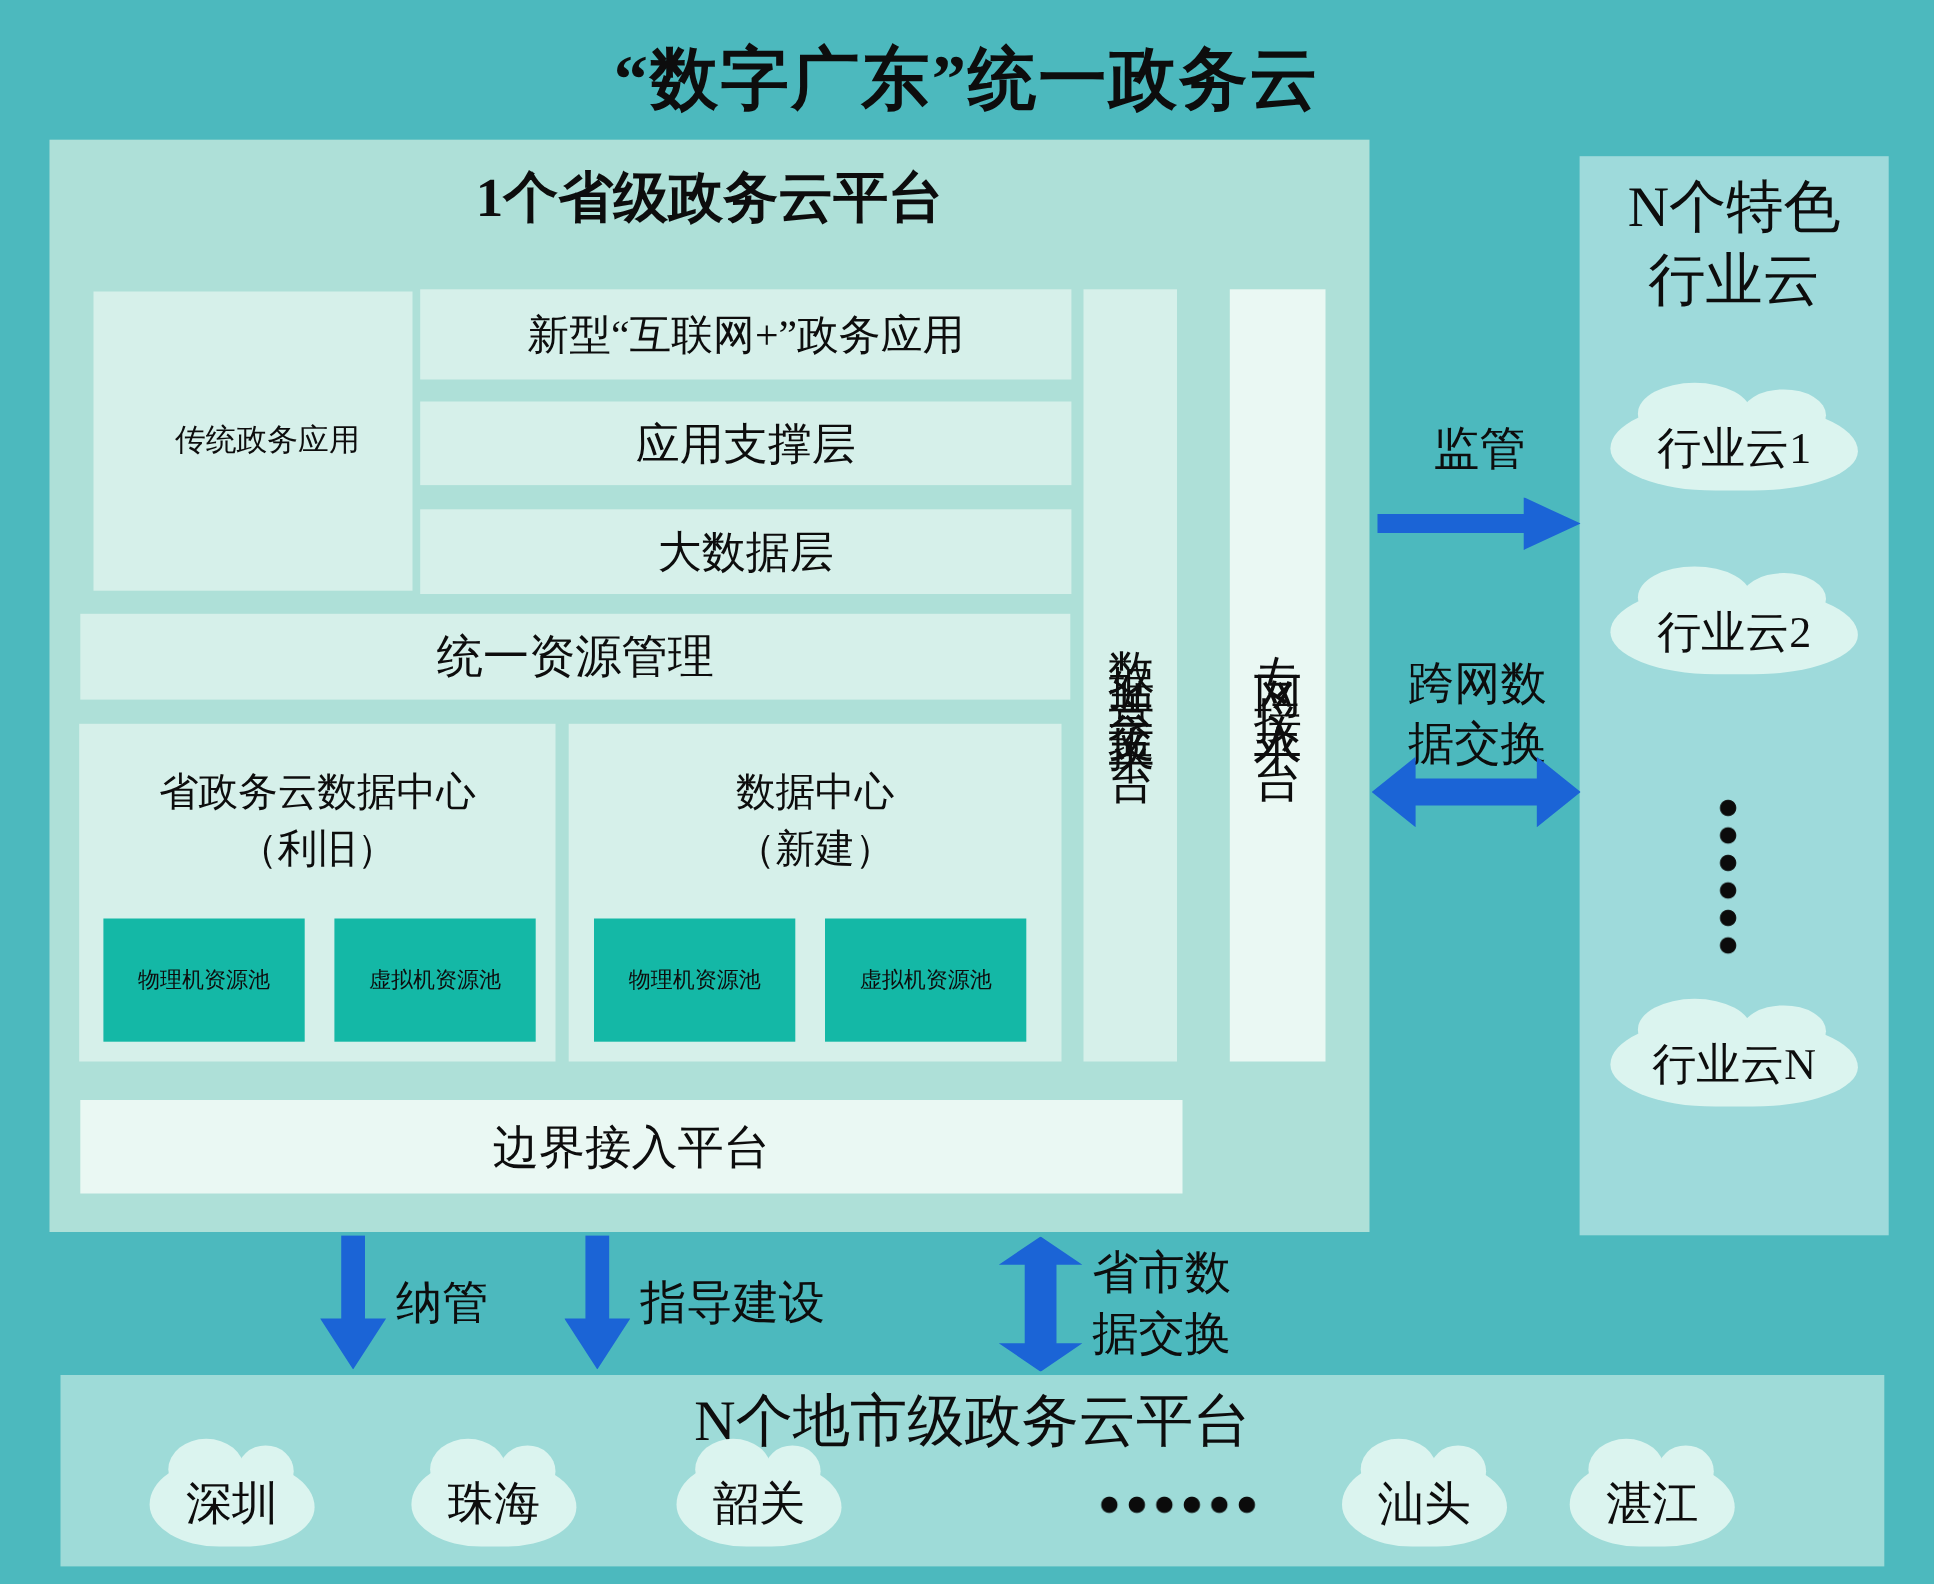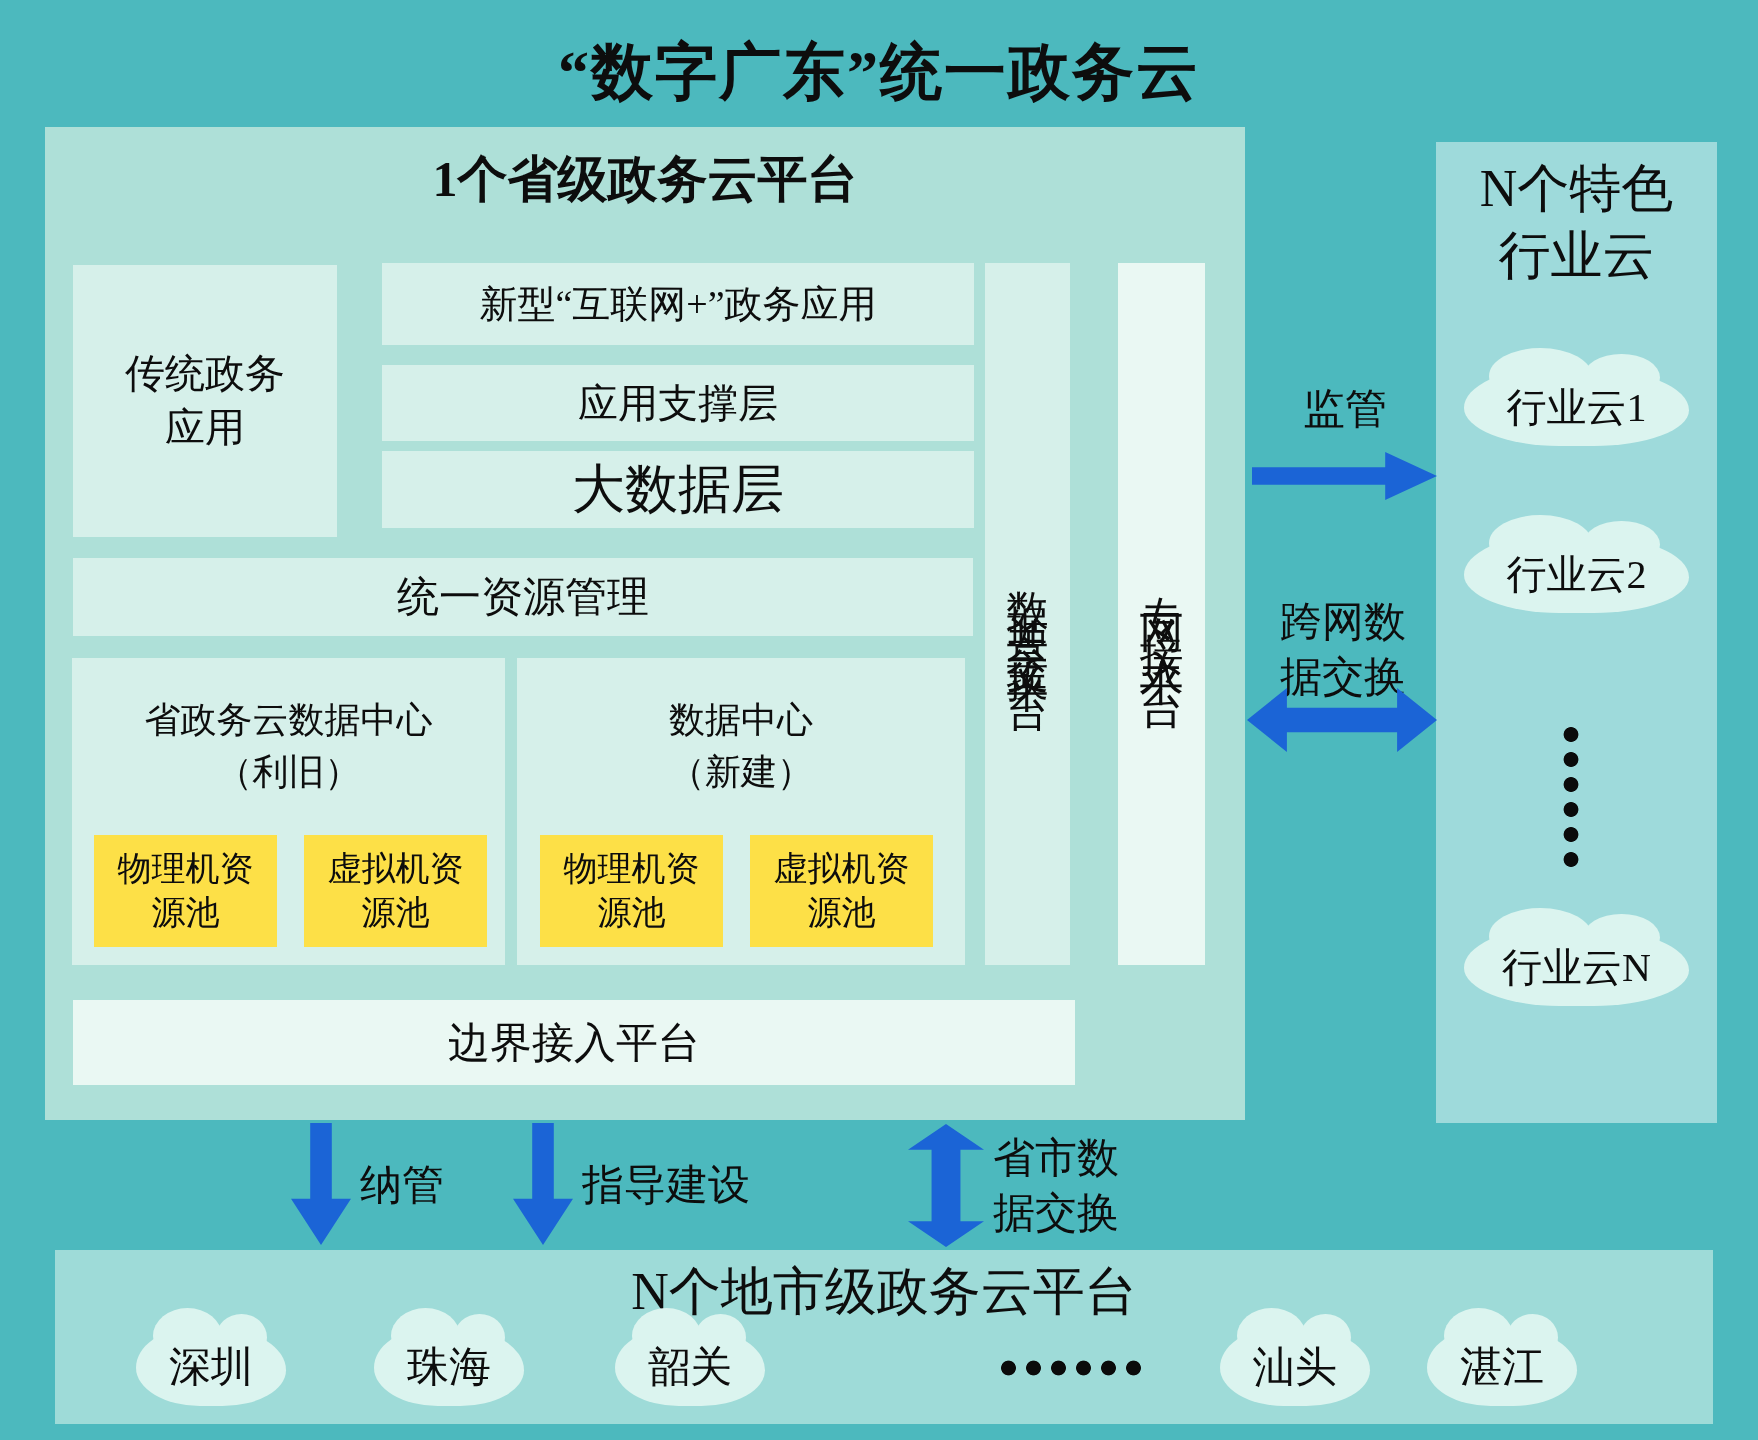--- a/index.html
+++ b/index.html
@@ -12,35 +12,35 @@
   .ctr { display:flex; align-items:center; justify-content:center; text-align:center; }
 
   .page-title { left:0; top:26px; width:1758px; height:92px; font-size:62px; font-weight:700; letter-spacing:2px; }
 
   
   .main-box { left:45px; top:127px; width:1200px; height:993px; background:#aee0d8; }
   .main-header { left:0; top:16px; width:1200px; height:72px; font-size:50px; font-weight:600; }
   .panel-box { background:#d6f0ea; }
   .bright-box { background:#eaf8f3; }
 
-  .trad-box { left:28px; top:138px; width:264px; height:272px; font-size:40px; line-height:1.35; font-weight:500; }
+  .trad-box { left:40px; top:138px; width:264px; height:272px; font-size:28px; line-height:1.35; font-weight:500;padding-left:26px; }
   .trad-box .wrap { width:172px; }
 
   .layer { left:337px; width:592px; font-weight:500; }
   .layer0 { top:136px; height:82px; font-size:38px;text-align:right; }
   .layer1 { top:238px; height:76px; font-size:40px; }
-  .layer2 { top:324px; height:77px; font-size:53px; }
+  .layer2 { top:336px; height:77px; font-size:40px; }
 
   .unified { left:28px; top:431px; width:900px; height:78px; font-size:42px; font-weight:500; }
 
   .dc { top:531px; height:307px; }
   .dcA { left:27px;  width:433px; }
   .dcB { left:472px; width:448px; }
   .dc-title { padding-top:36px; font-size:36px; line-height:1.45; font-weight:500; text-align:center; }
-  .pool { top:177px; width:183px; height:112px; background:#fde047; font-size:34px; line-height:1.3; font-weight:500; }
+  .pool { top:177px; width:183px; height:112px; background:#14b8a6; font-size:20px; line-height:1.3; font-weight:500; }
   .pool .wrap { width:144px; }
   .poolL { left:22px; } .poolR { left:232px; }
   .dcB .poolL { left:23px; } .dcB .poolR { left:233px; }
 
   .vbar { top:136px; height:702px; writing-mode:vertical-rl; text-orientation:upright; font-weight:500; }
   .share-bar   { left:940px;  width:85px; font-size:42px; letter-spacing:14px; }
   .private-bar { left:1073px; width:87px; font-size:44px; letter-spacing:18px; }
 
   .border-box { left:28px; top:873px; width:1002px; height:85px; font-size:42px; font-weight:500; }
 

